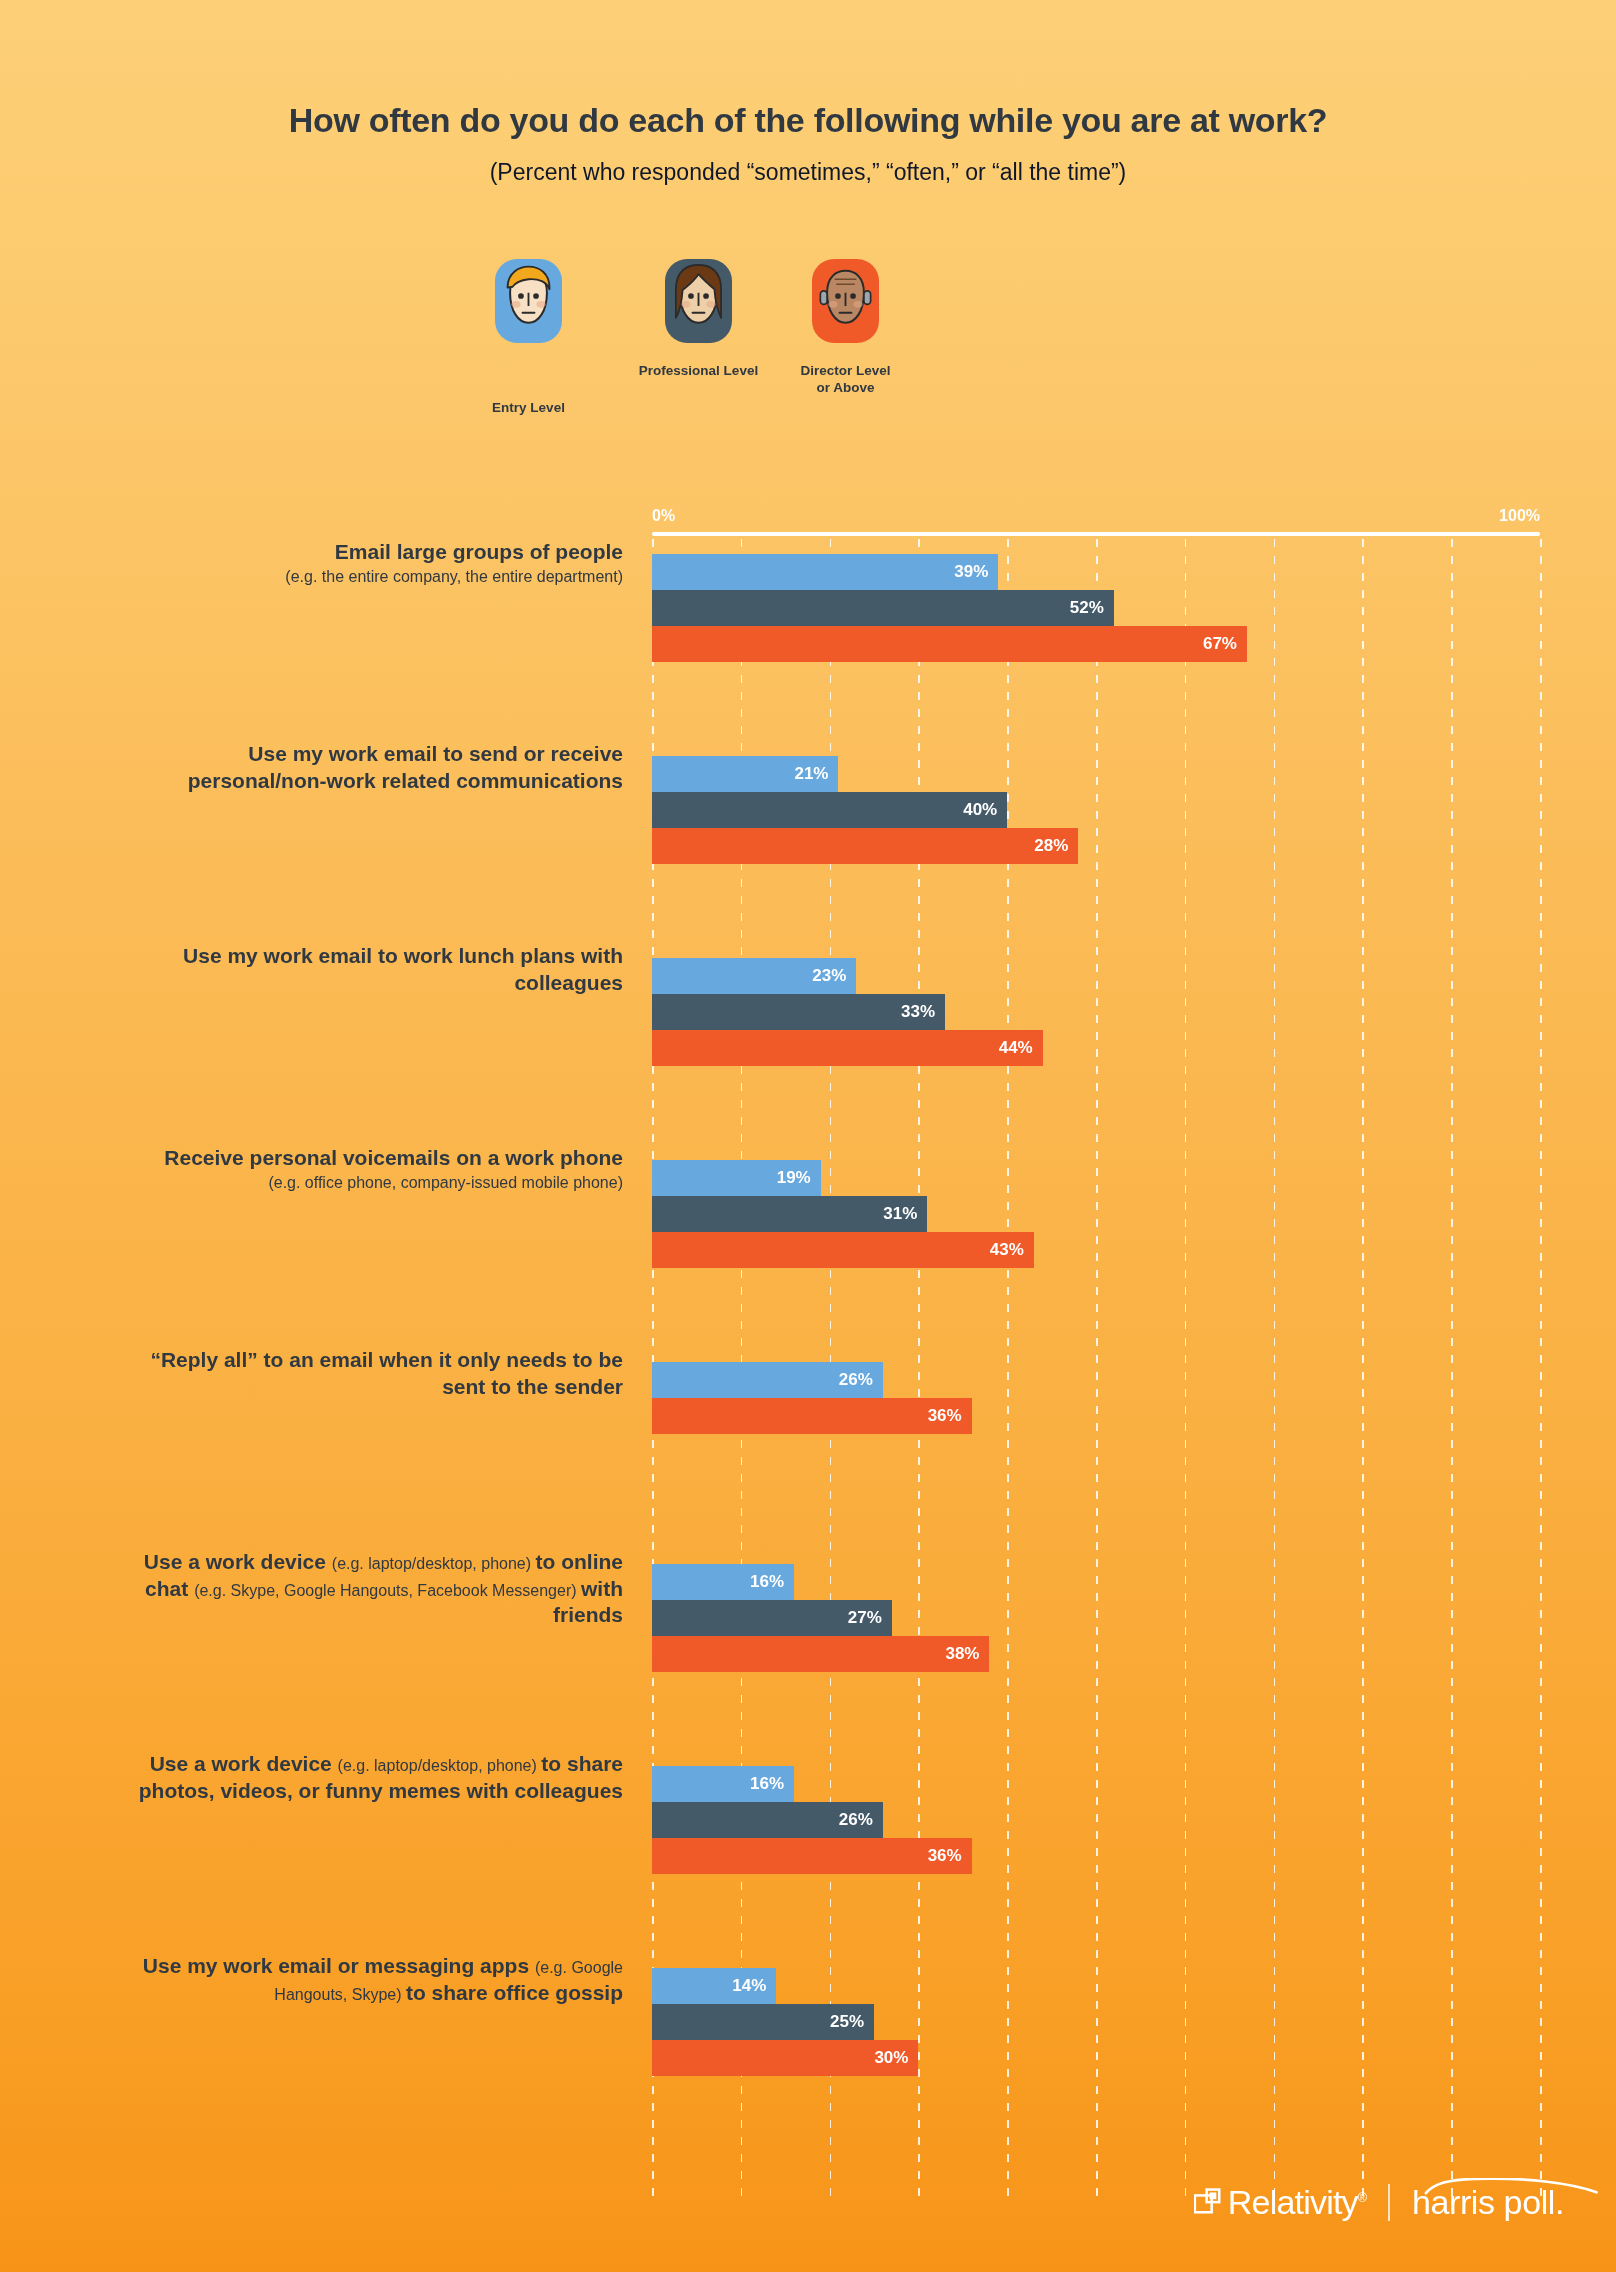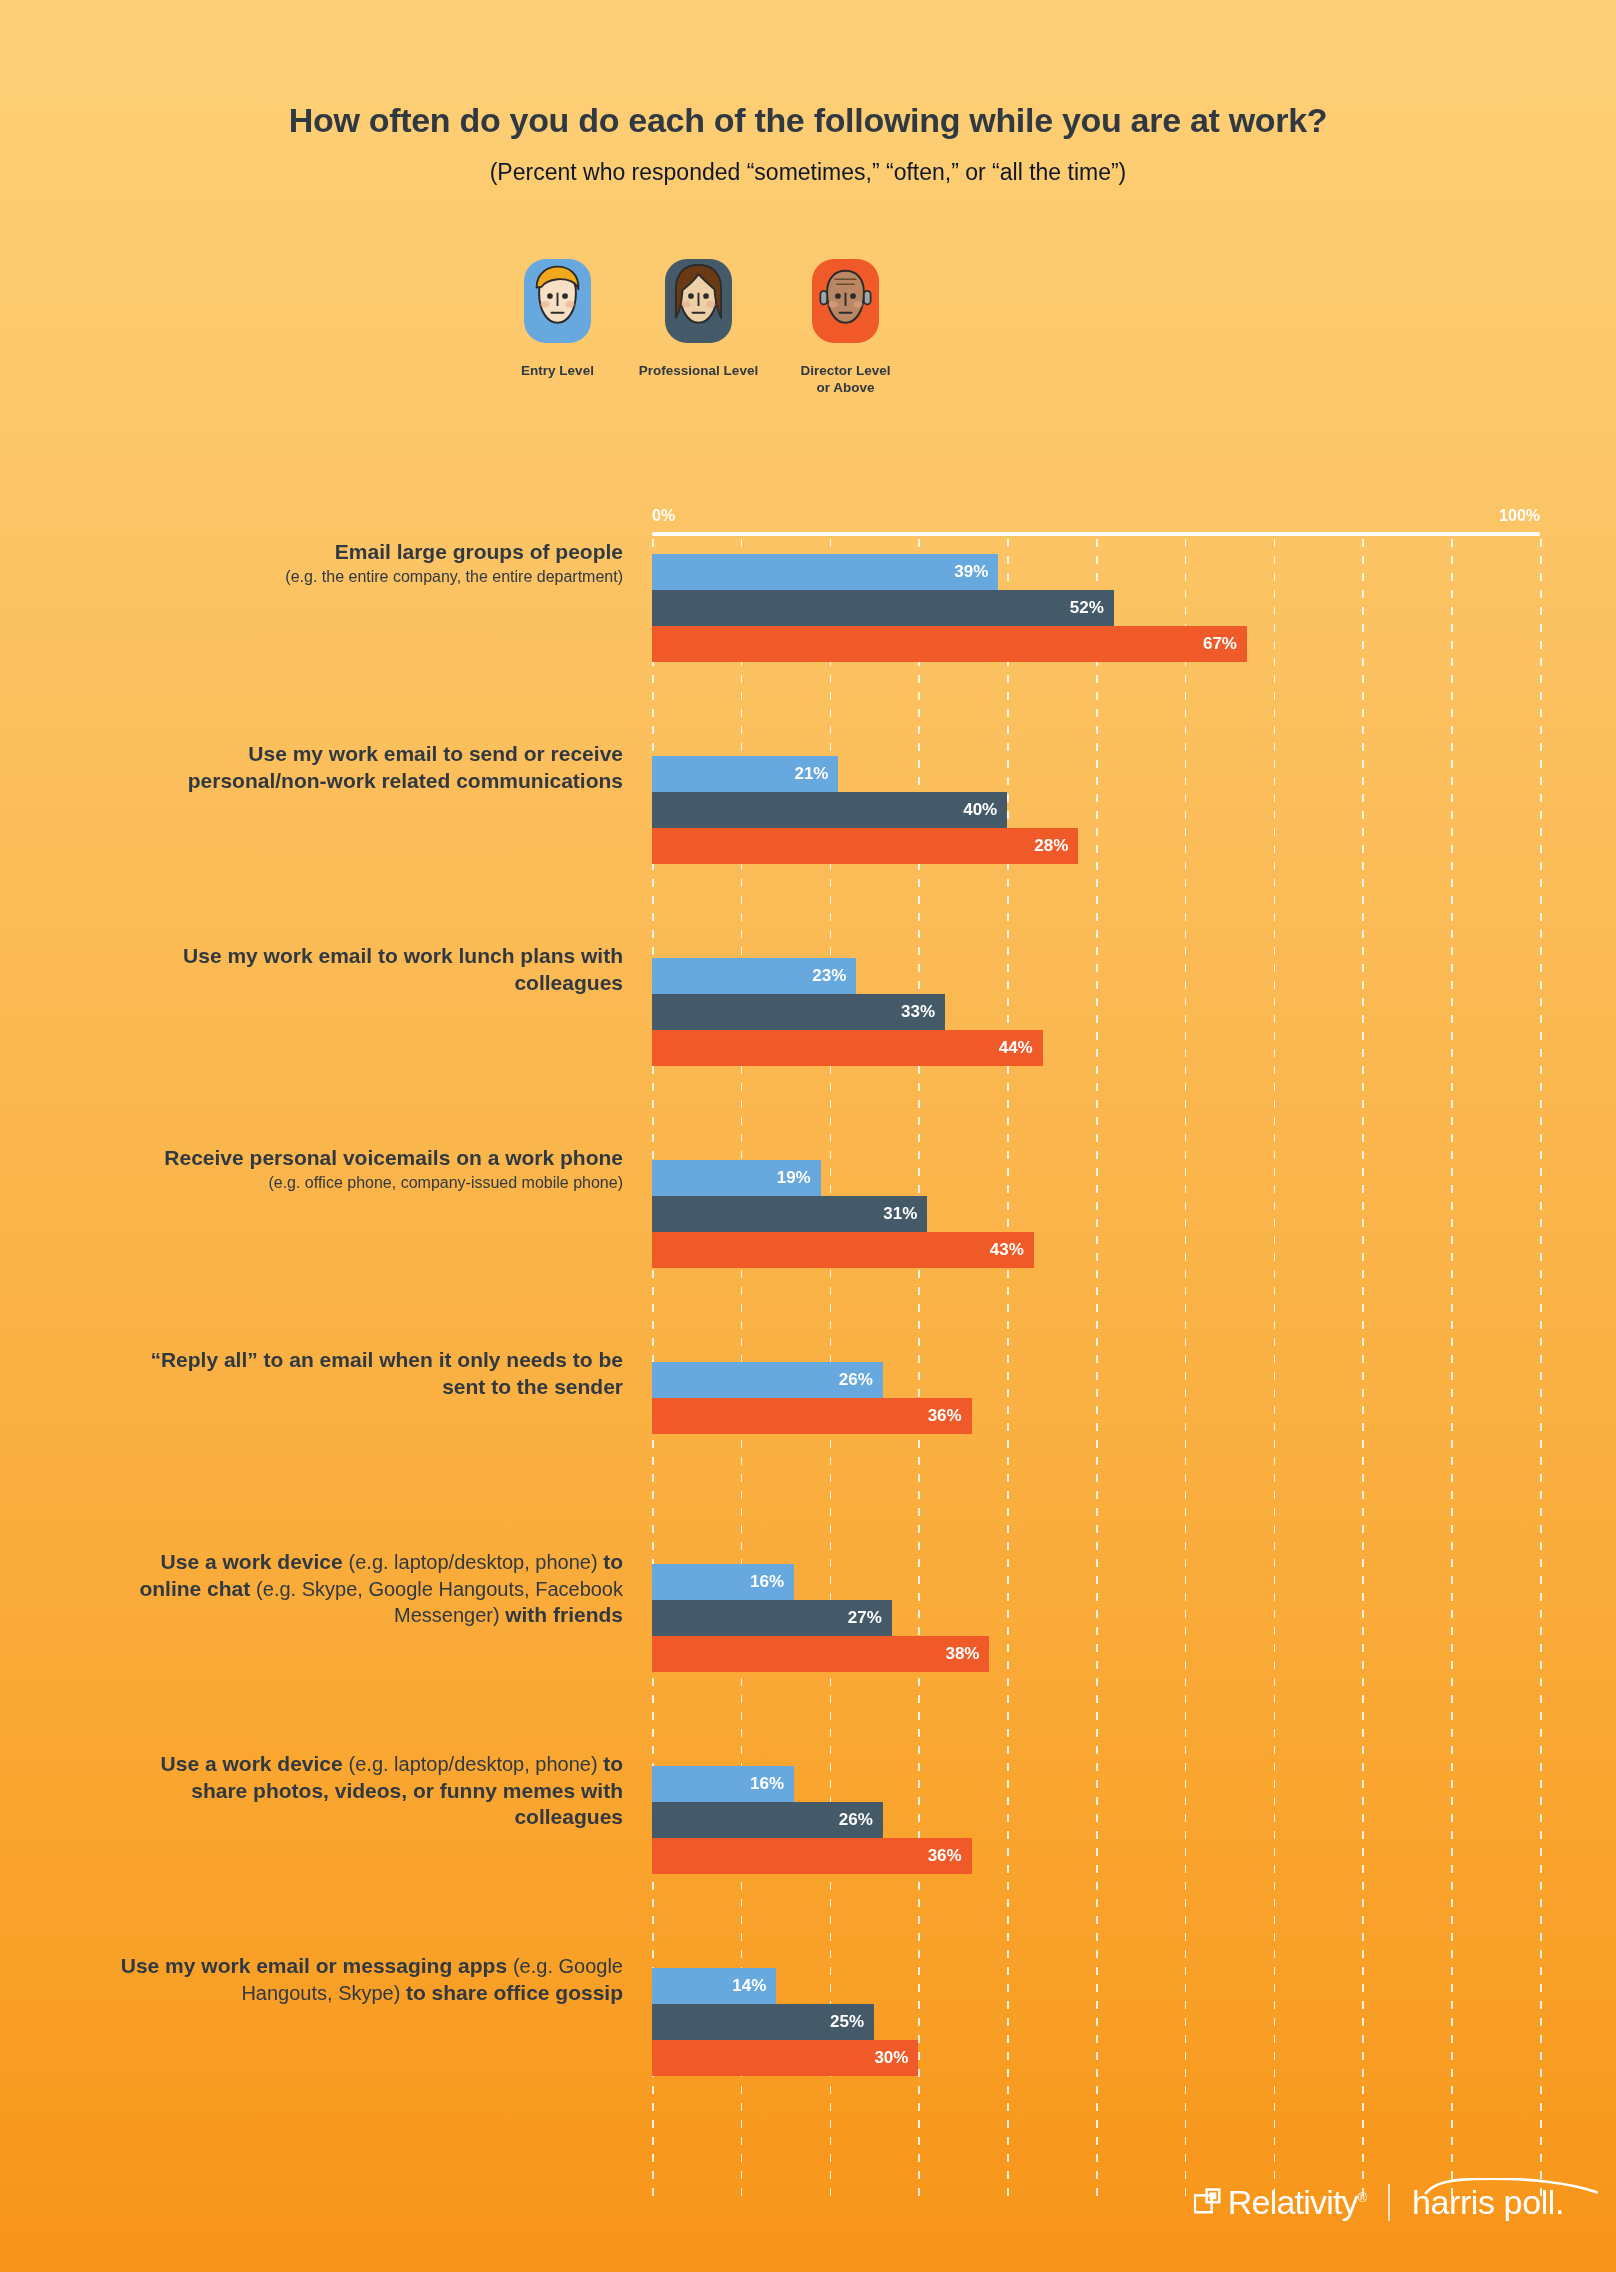--- a/index.html
+++ b/index.html
@@ -24,21 +24,21 @@
 
   
   .legend {
     position:absolute; top:259px; left:0; width:100%;
     display:flex; justify-content:flex-start;
   }
   .legend-inner { position:relative; width:100%; height:168px; }
   .legend-item {
     position:absolute; display:flex; flex-direction:column; align-items:center; width:185px;
   }
-  .legend-item.i0 { left:465px; }
+  .legend-item.i0 { left:436px;gap:37px; }
   .legend-item.i1 { left:606px; }
   .legend-item.i2 { left:753px; }
   .avatar {
     width:67px; height:84px; border-radius:22px; position:relative; overflow:hidden;
   }
   .legend-label {
     margin-top:20px; font-size:13.5px; font-weight:bold; text-align:center;
     color:#303841; line-height:1.25;
   }
 
@@ -72,21 +72,21 @@
   }
 
   .group {
     position:relative; height:202px;
   }
   .group-label {
     position:absolute; right:993px; width:505px; text-align:right;
     font-size:21px; font-weight:bold; line-height:1.28; color:#303841;
   }
   .group-label .sub { font-weight:400; font-size:16px; display:block; margin-top:1.7px;}
-  .group-label .inl { font-weight:400; font-size:20px; }
+  .group-label .inl { font-weight:400; font-size:16px; }
   .bars { position:absolute; left:652px; top:15px; width:888px; }
   .bar {
     position:relative; height:36px; display:flex; align-items:center;
     justify-content:flex-end;
   }
   .bar .fill {
     position:absolute; left:0; top:0; bottom:0;
   }
   .bar .val {
     position:relative; z-index:2; color:#FFFFFF; font-size:17px; font-weight:bold;

